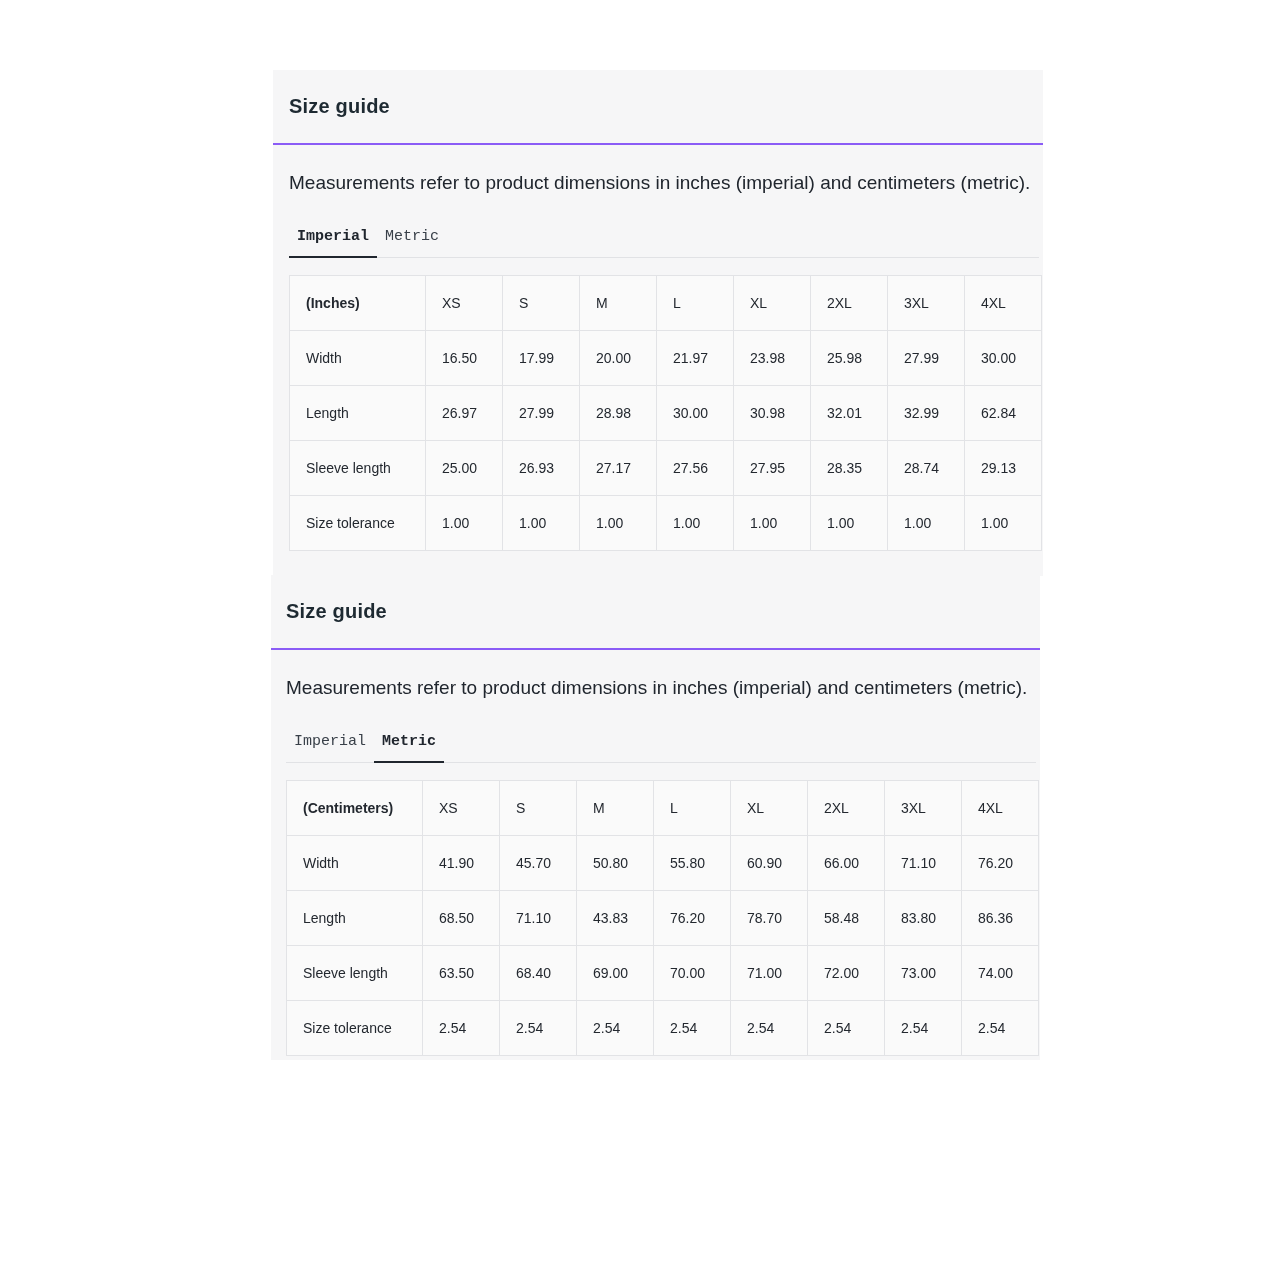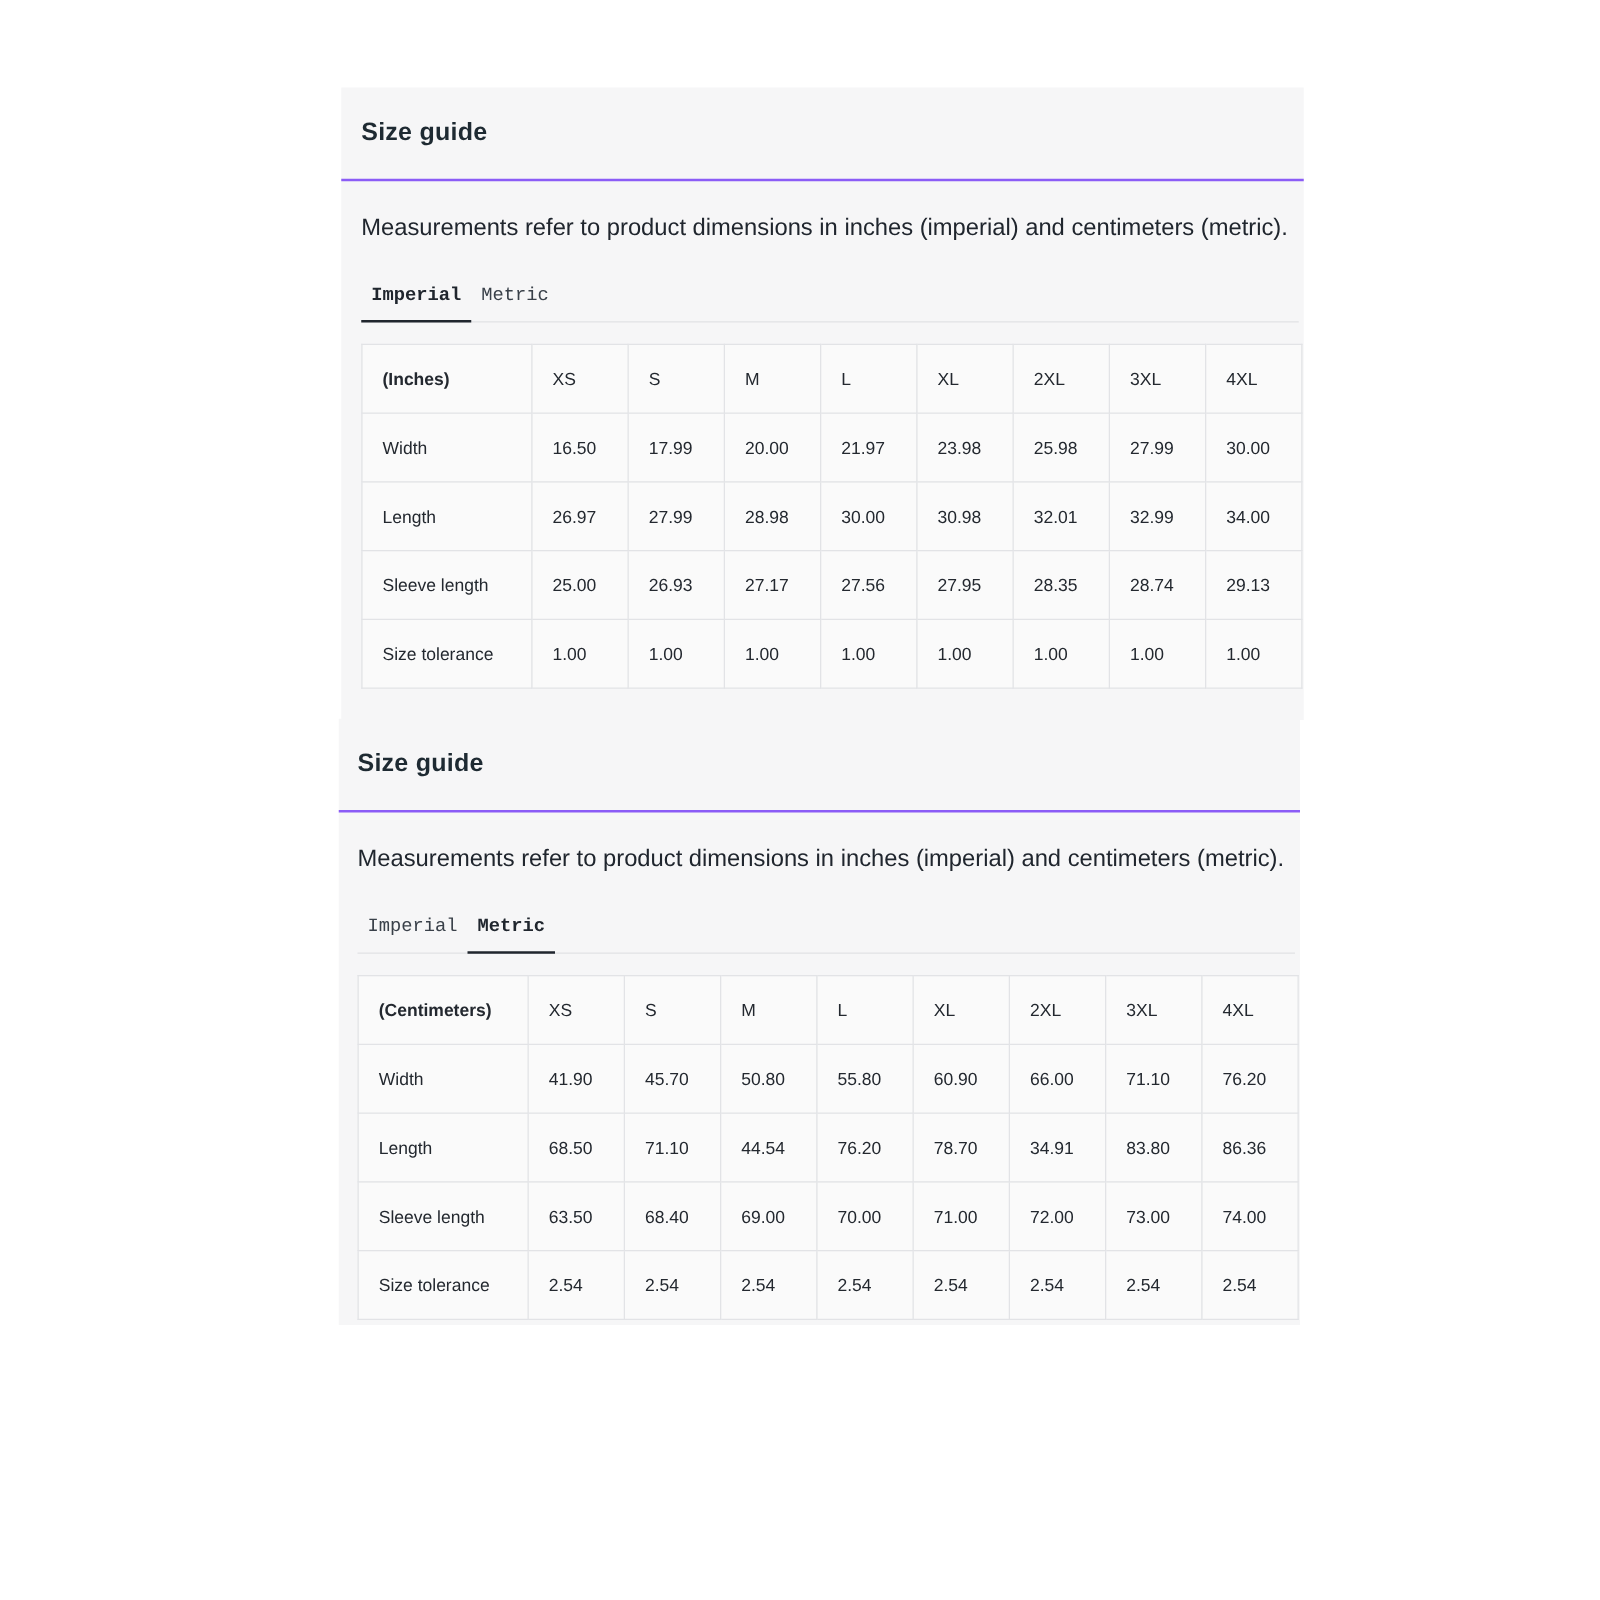--- a/index.html
+++ b/index.html
@@ -148,21 +148,21 @@
           </tr>
           <tr>
             <td>Length</td>
             <td>26.97</td>
             <td>27.99</td>
             <td>28.98</td>
             <td>30.00</td>
             <td>30.98</td>
             <td>32.01</td>
             <td>32.99</td>
-            <td>34.00</td>
+            <td>62.84</td>
           </tr>
           <tr>
             <td>Sleeve length</td>
             <td>25.00</td>
             <td>26.93</td>
             <td>27.17</td>
             <td>27.56</td>
             <td>27.95</td>
             <td>28.35</td>
             <td>28.74</td>
@@ -230,24 +230,24 @@
             <td>55.80</td>
             <td>60.90</td>
             <td>66.00</td>
             <td>71.10</td>
             <td>76.20</td>
           </tr>
           <tr>
             <td>Length</td>
             <td>68.50</td>
             <td>71.10</td>
-            <td>44.54</td>
+            <td>43.83</td>
             <td>76.20</td>
             <td>78.70</td>
-            <td>34.91</td>
+            <td>58.48</td>
             <td>83.80</td>
             <td>86.36</td>
           </tr>
           <tr>
             <td>Sleeve length</td>
             <td>63.50</td>
             <td>68.40</td>
             <td>69.00</td>
             <td>70.00</td>
             <td>71.00</td>

